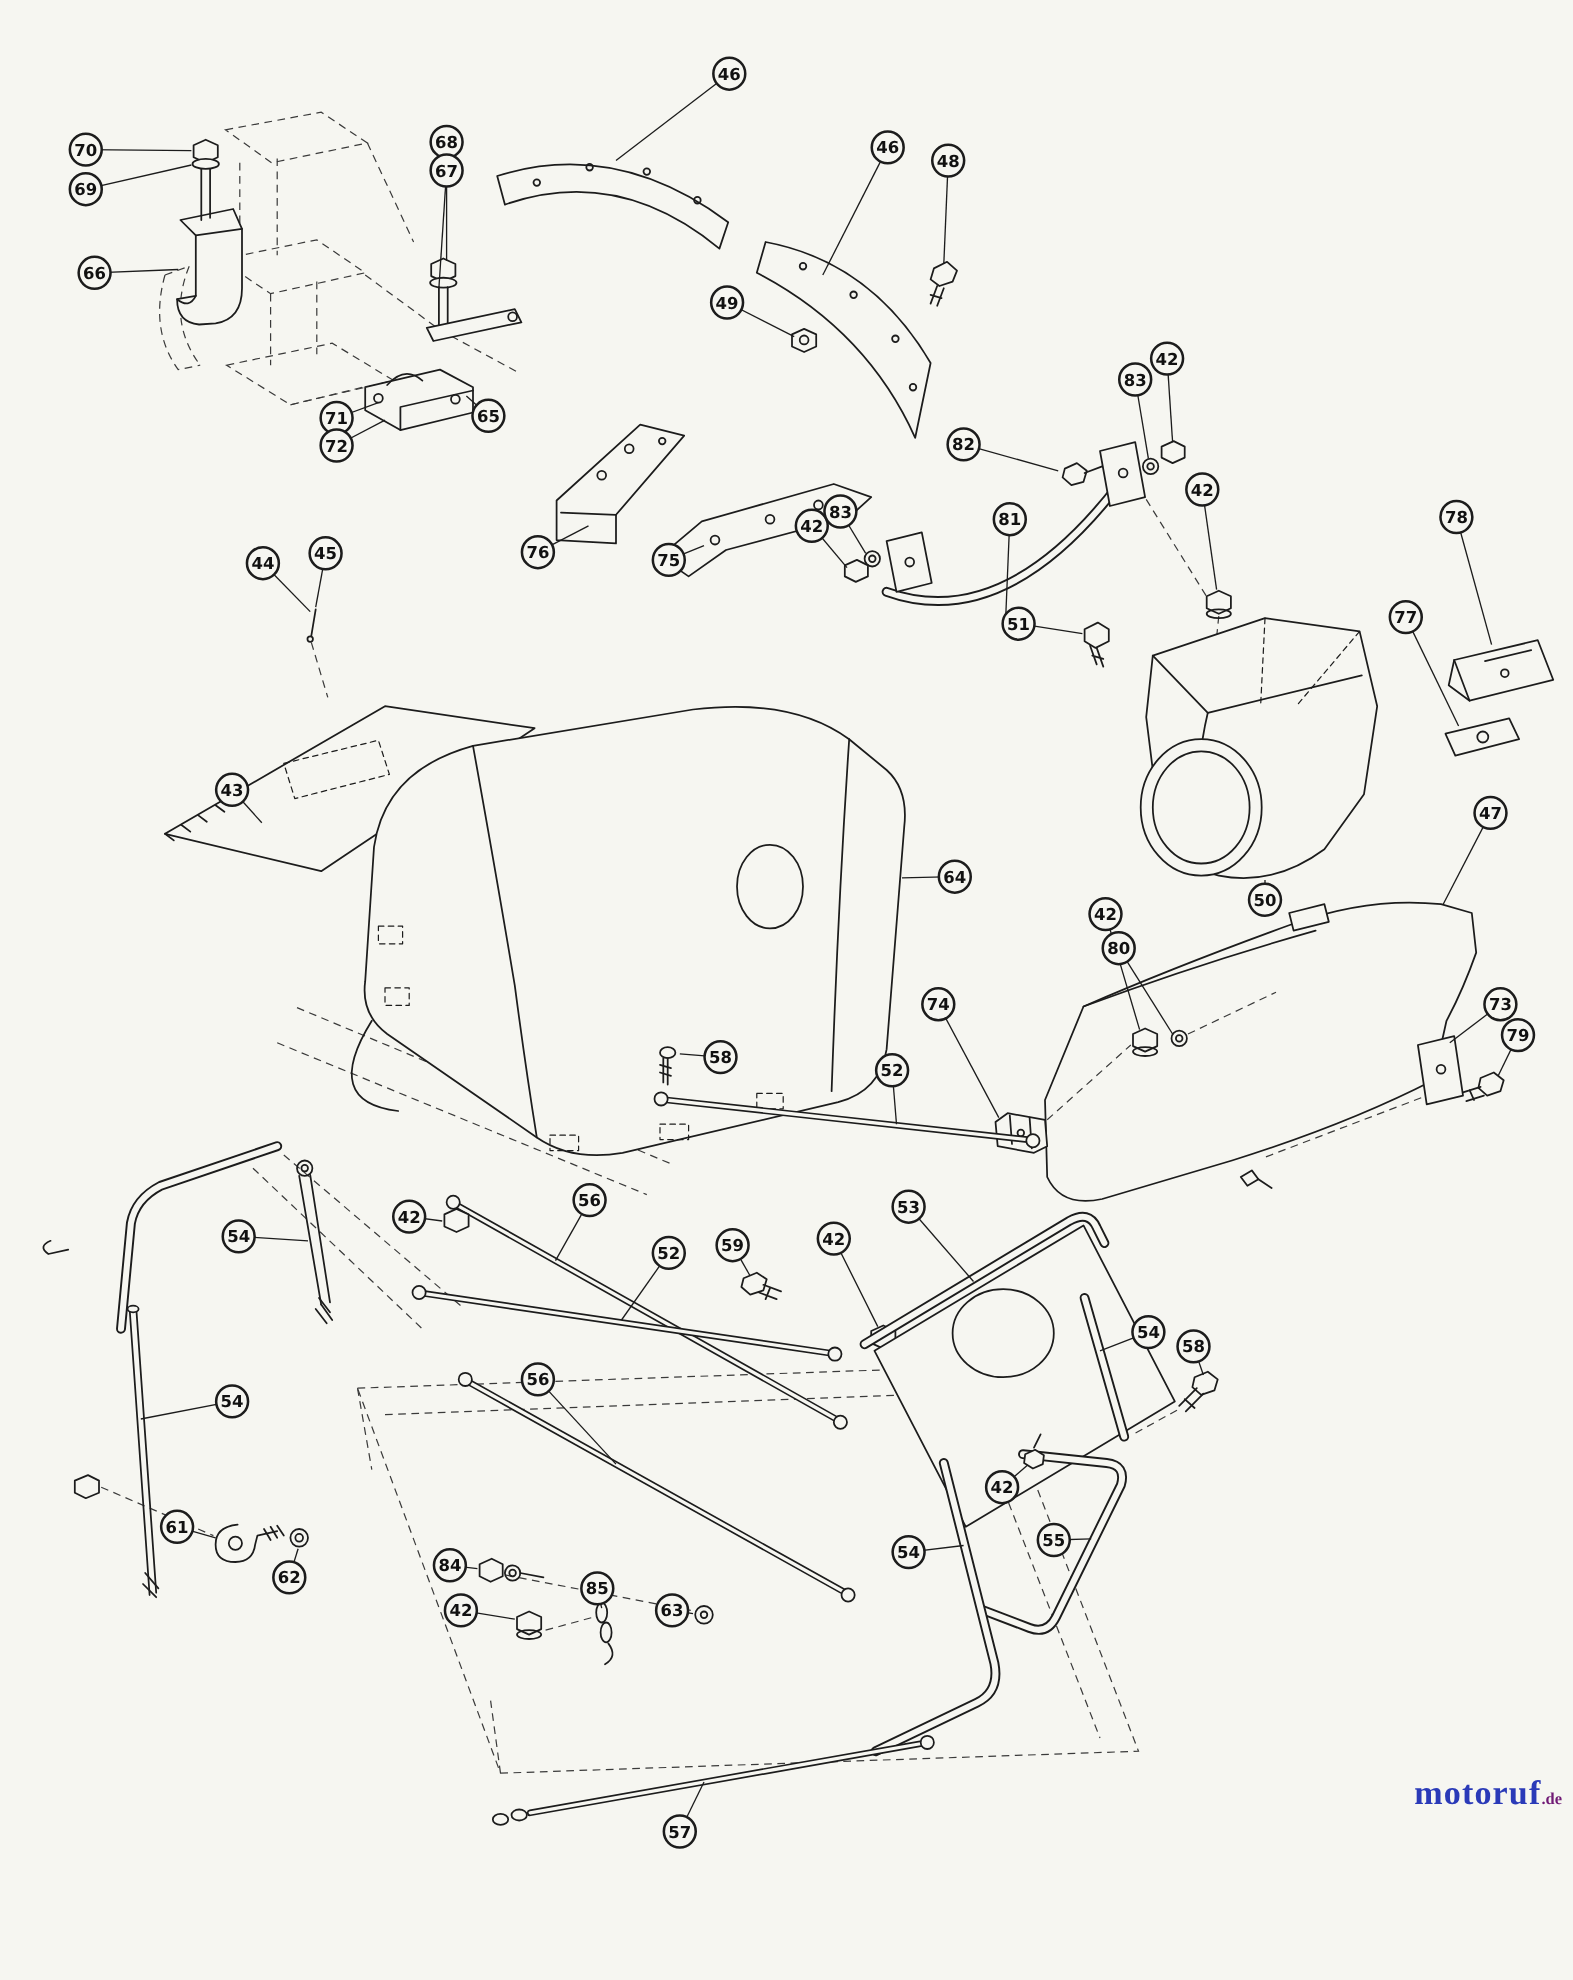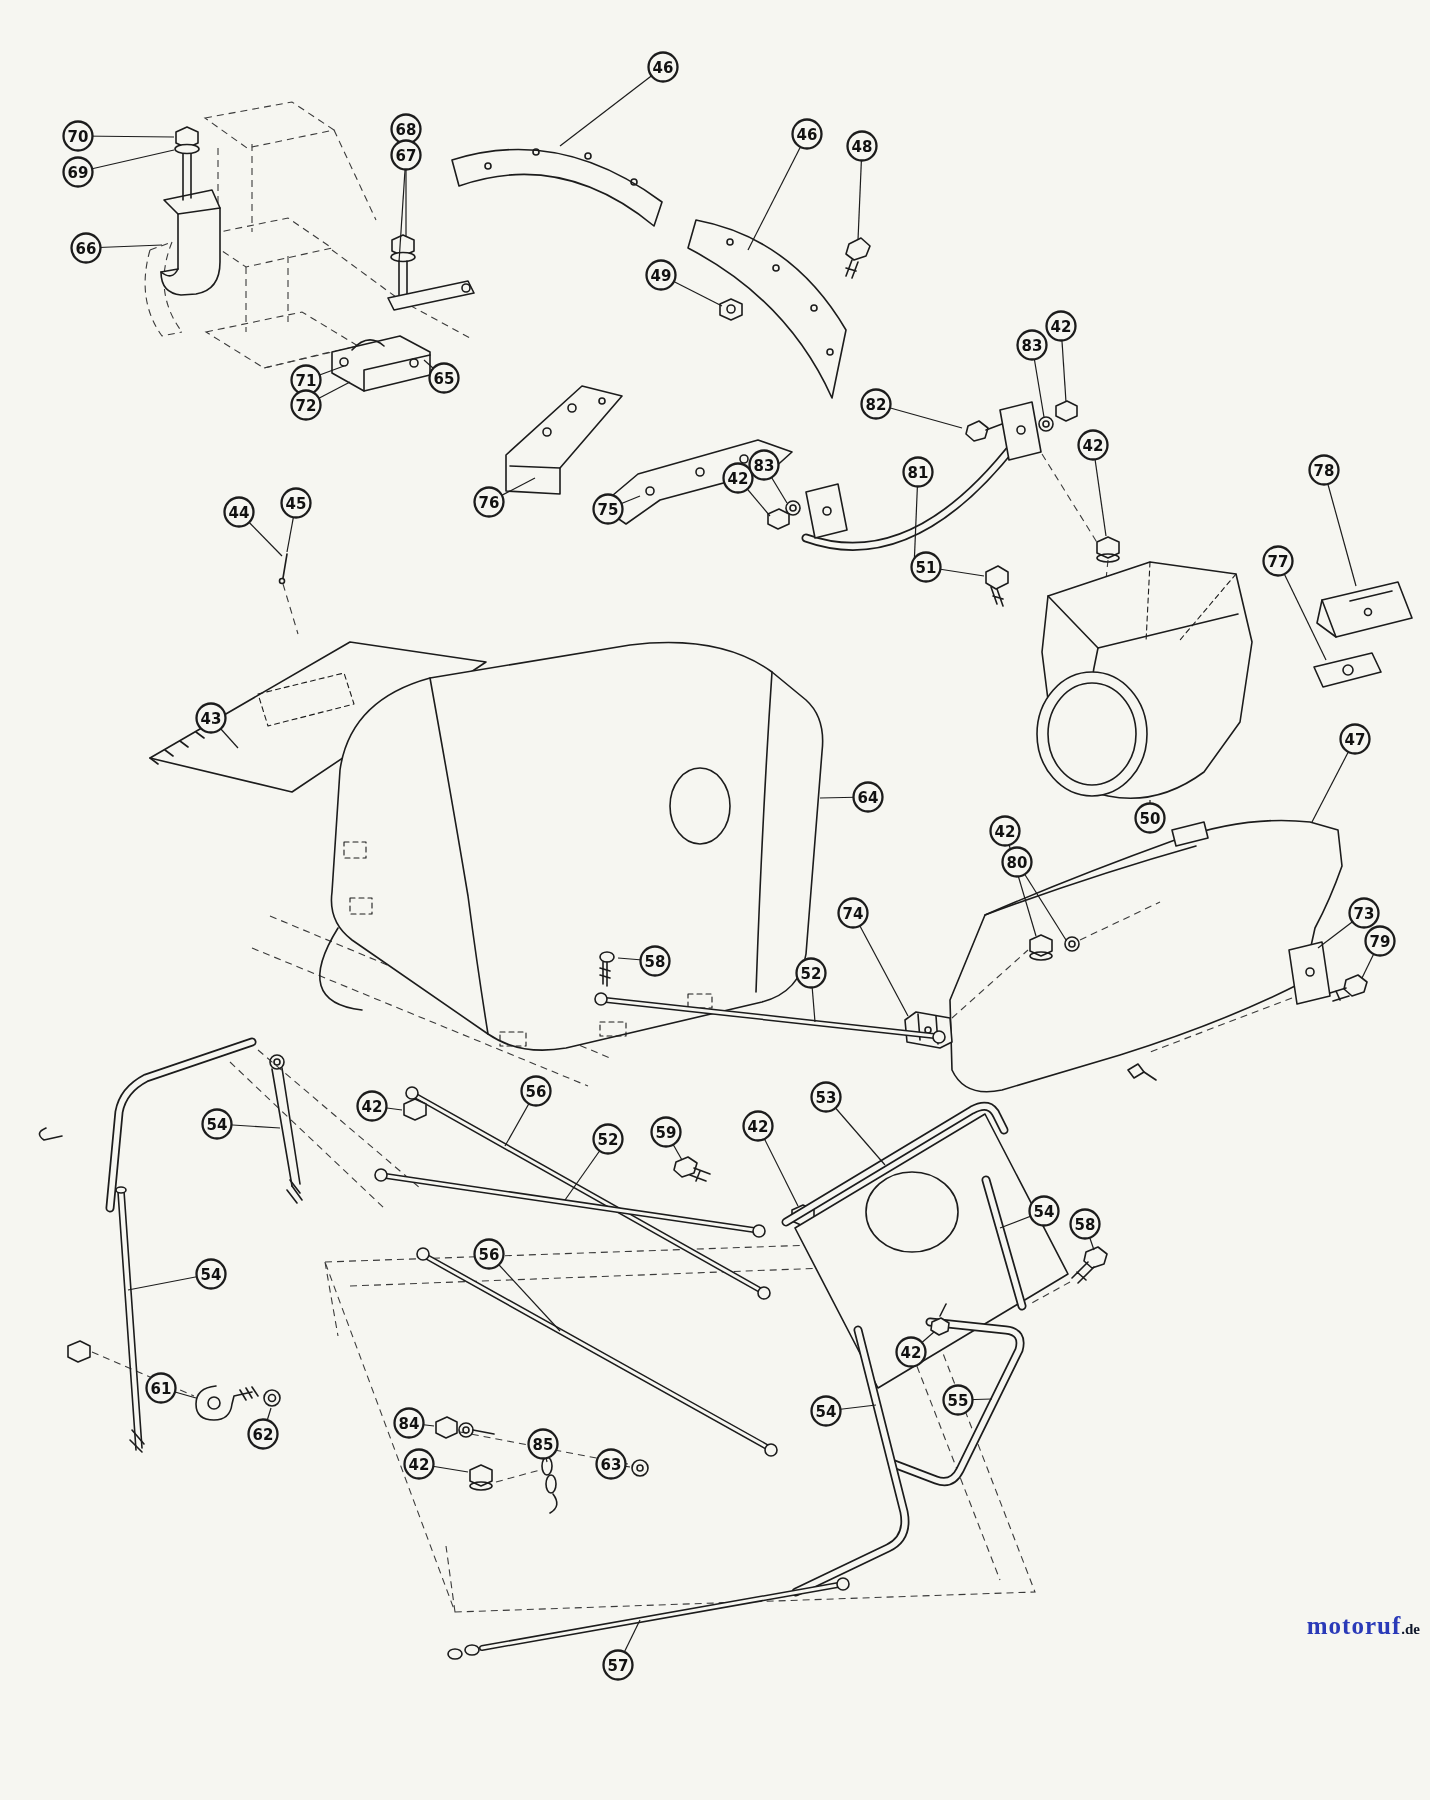--- a/index.html
+++ b/index.html
@@ -20,22 +20,22 @@
   .rod-o{fill:none;stroke:#1c1c1c;stroke-width:6;stroke-linecap:round;}
   .rod-i{fill:none;stroke:#f6f6f1;stroke-width:3;stroke-linecap:round;}
   
   .leader{stroke:#1c1c1c;stroke-width:1.2;}
   .bubble{fill:#f6f6f1;stroke:#1c1c1c;stroke-width:2.3;}
   .bubble-label{font-family:"DejaVu Sans",sans-serif;font-weight:bold;font-size:15px;
         text-anchor:middle;fill:#111;}
   
   .watermark{position:absolute;right:10px;top:1612px;white-space:nowrap;
         font-family:"Liberation Serif",serif;}
-  .watermark .brand{font-weight:bold;font-size:25px;color:#2a3ab8;letter-spacing:1px;}
-  .watermark .tld{font-size:15px;color:#0f172a;font-weight:bold;}
+  .watermark .brand{font-weight:bold;font-size:31px;color:#2a3ab8;letter-spacing:1px;}
+  .watermark .tld{font-size:15px;color:#701a75;font-weight:bold;}
 </style>
 </head>
 <body>
 
 <div class="page">
 <svg id="diagram" width="1430" height="1800" viewBox="0 0 1430 1800">
 
   <g class="dash">
     <path d="M205,118 L292,102 L334,130 L247,148 Z"></path>
     <path d="M218,148 L218,242"></path>

